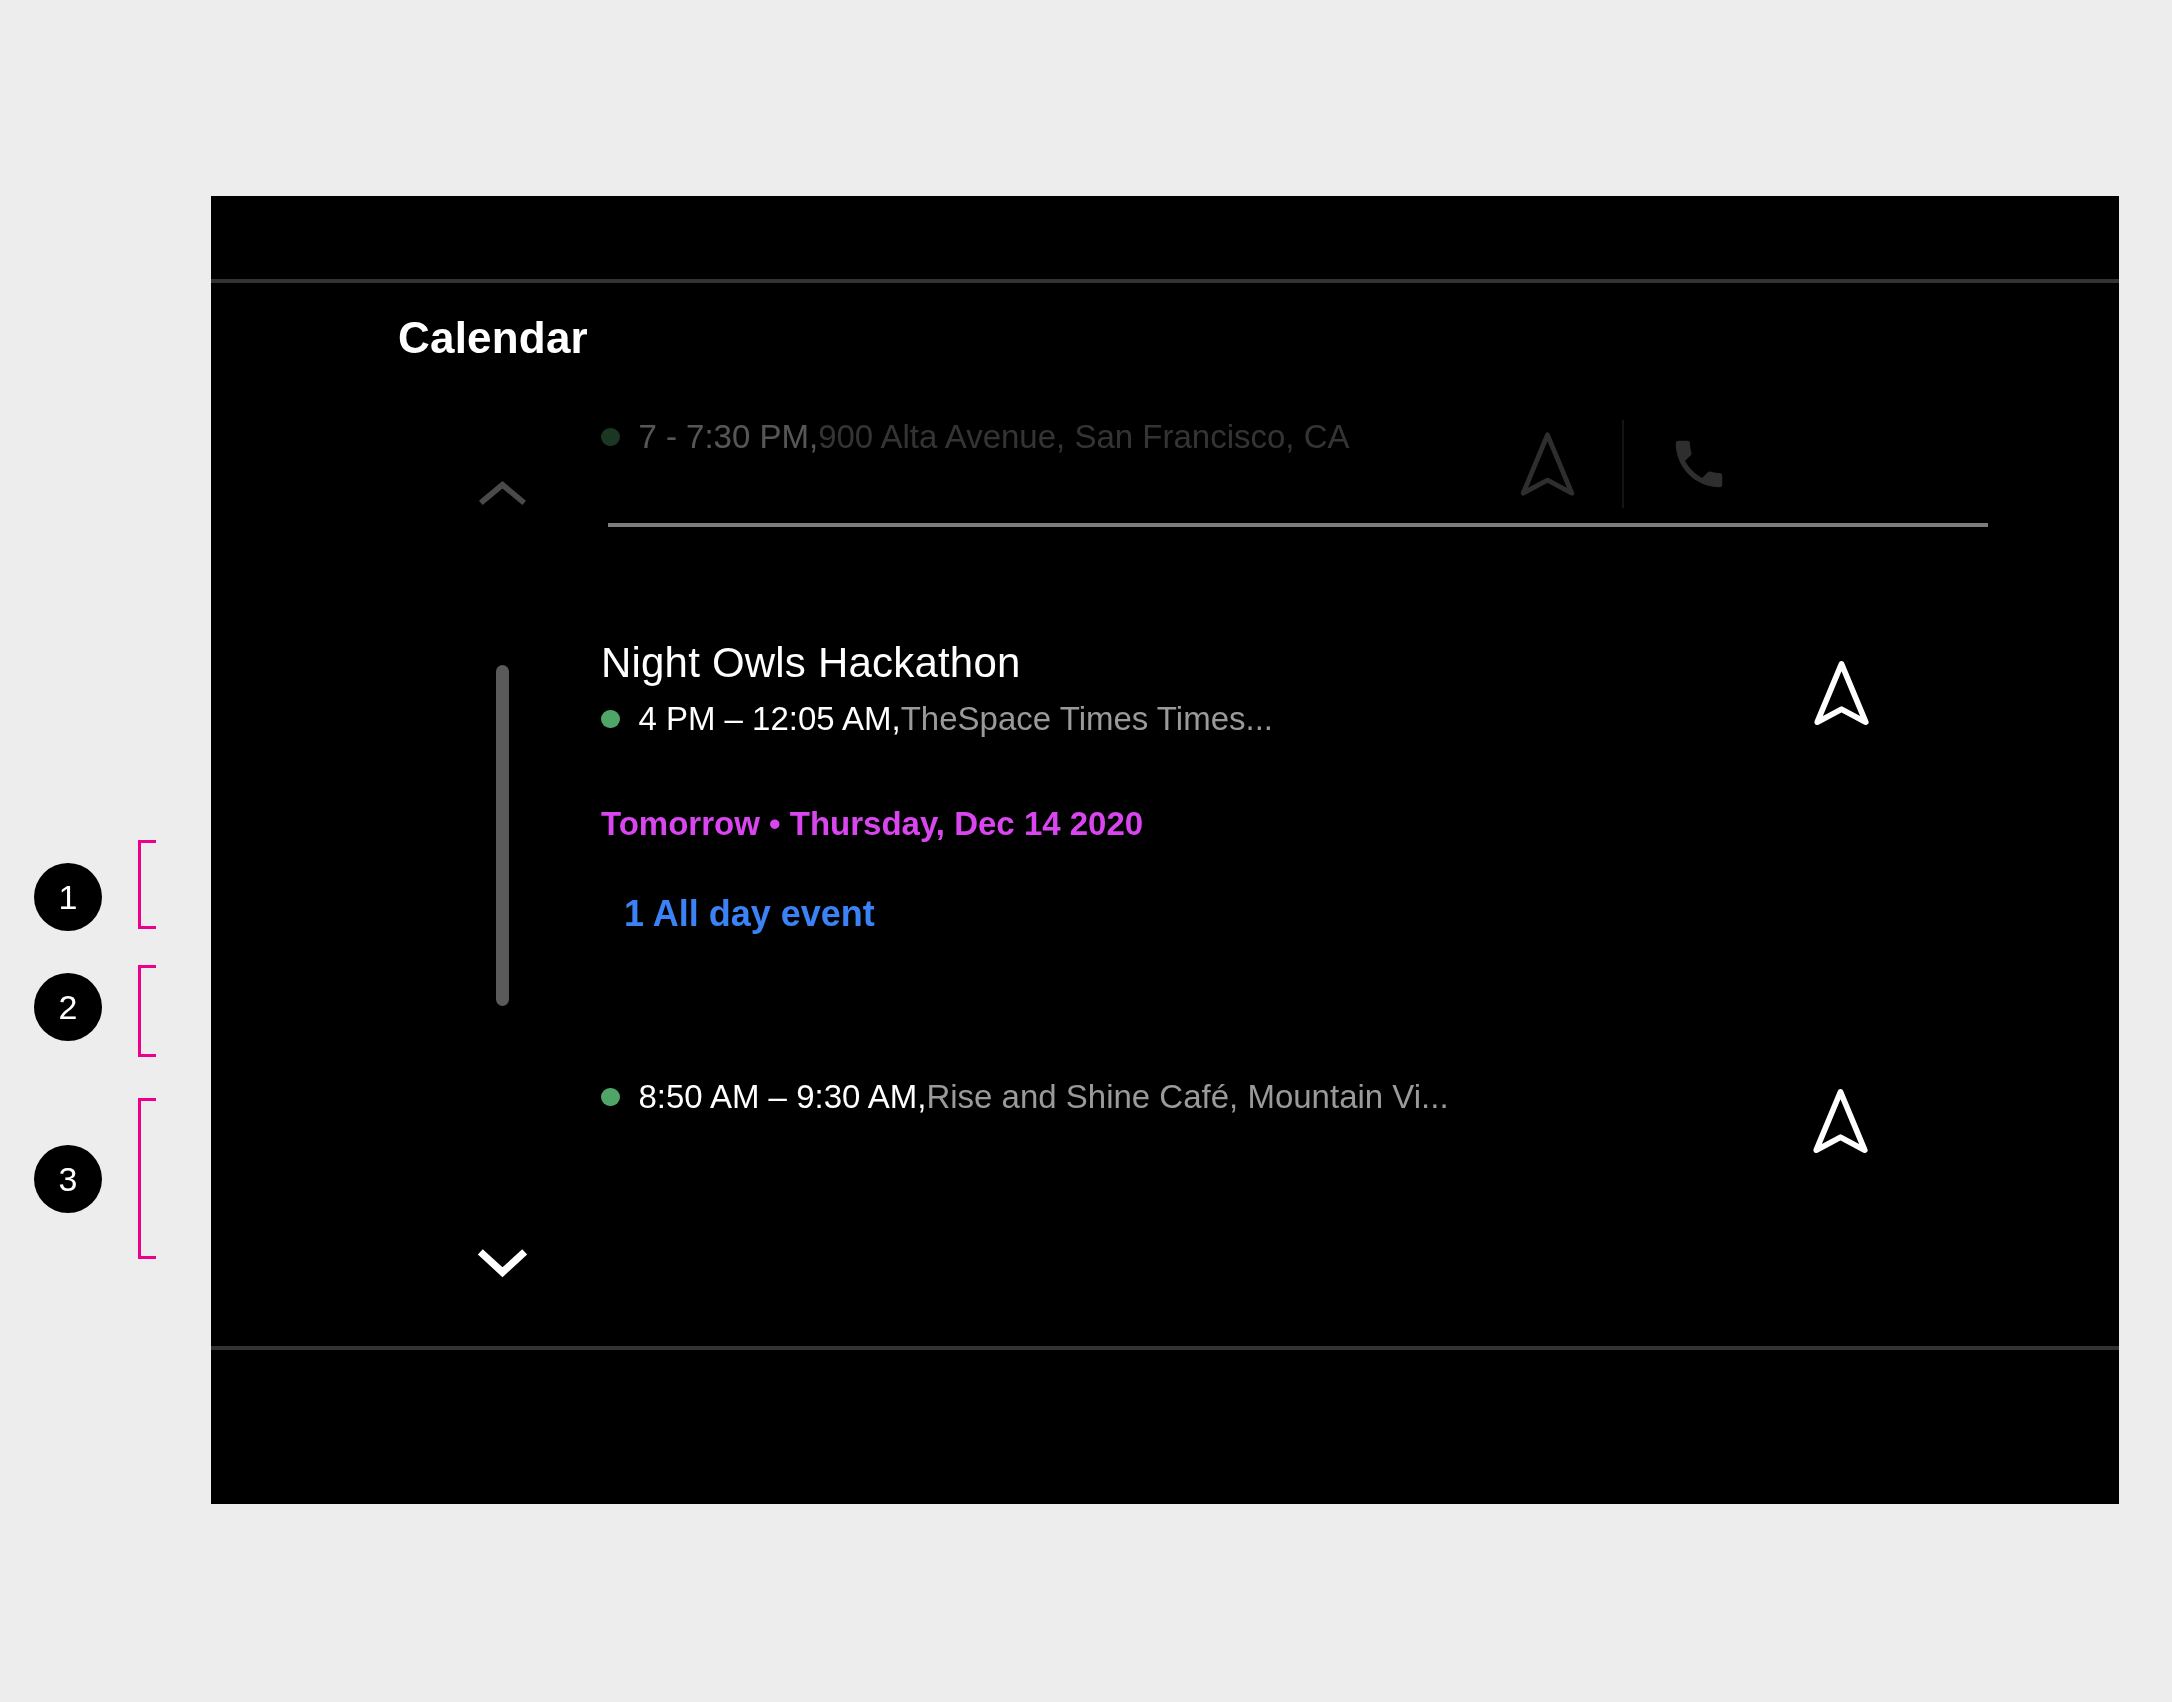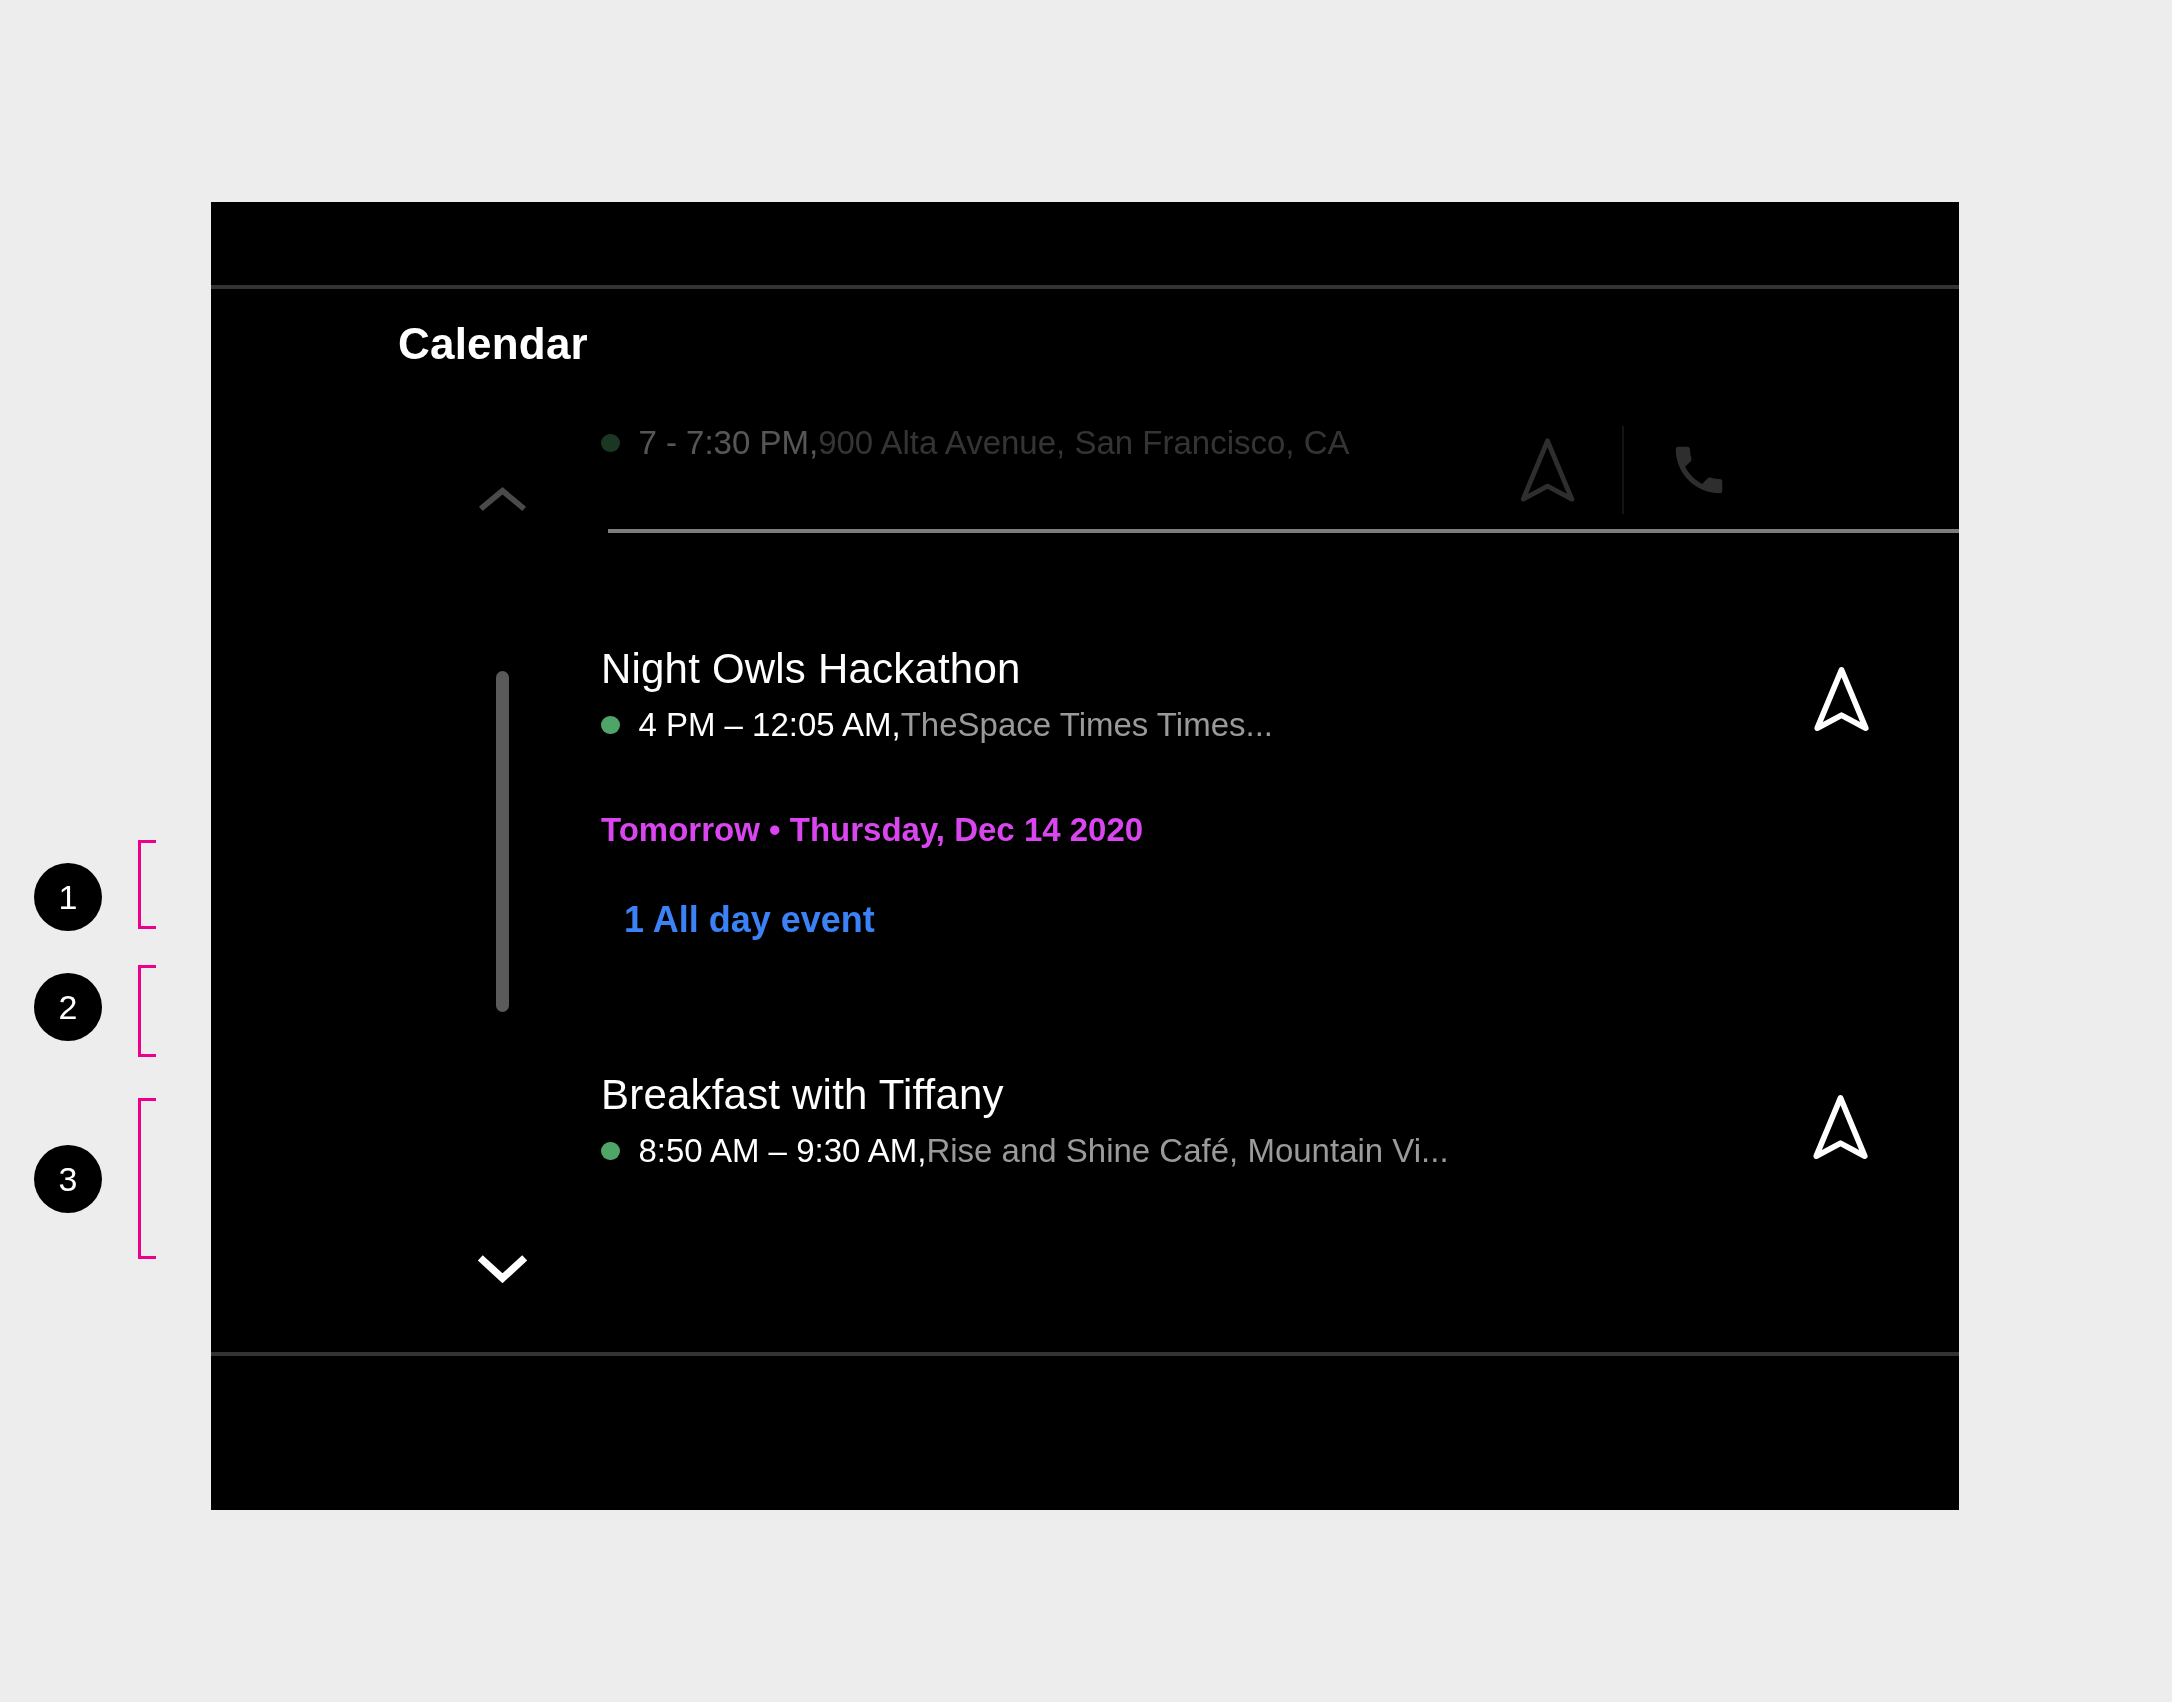--- a/index.html
+++ b/index.html
@@ -33,22 +33,22 @@
     border: 3.3px solid #ec008c;
     border-right: none;
     width: 18px;
     box-sizing: border-box;
   }
 
   
   #screen-frame {
     position: absolute;
     left: 211px;
-    top: 202px;
-    width: 1748px;
+    top: 196px;
+    width: 1908px;
     height: 1308px;
     background: #000000;
     overflow: hidden;
   }
   .frame-divider {
     position: absolute;
     left: 0;
     width: 100%;
     height: 4.1px;
     background: #333333;
@@ -290,21 +290,20 @@
 
       <div id="day-header">Tomorrow • Thursday, Dec 14 2020</div>
 
       <div id="all-day-row">
         <div id="all-day-label">1 All day event</div>
 
       </div>
       <div id="all-day-divider"></div>
 
       <div class="event-row" id="event-row-breakfast" style="top:660px;">
-        <div class="event-title">Breakfast with Tiffany</div>
         <div class="event-sub">
           <span class="event-dot"></span>
           <span>8:50 AM – 9:30 AM,</span>
           <span class="event-location"> Rise and Shine Café, Mountain Vi...</span>
         </div>
         <div class="row-actions" style="left:1202px; top:18px;">
           <div class="action-icon">
             <svg width="59" height="68" viewBox="0 0 72 84">
               <path d="M36 6 L66 78 L36 62 L6 78 Z" fill="none" stroke="#ffffff" stroke-width="7" stroke-linejoin="round"></path>
             </svg>

